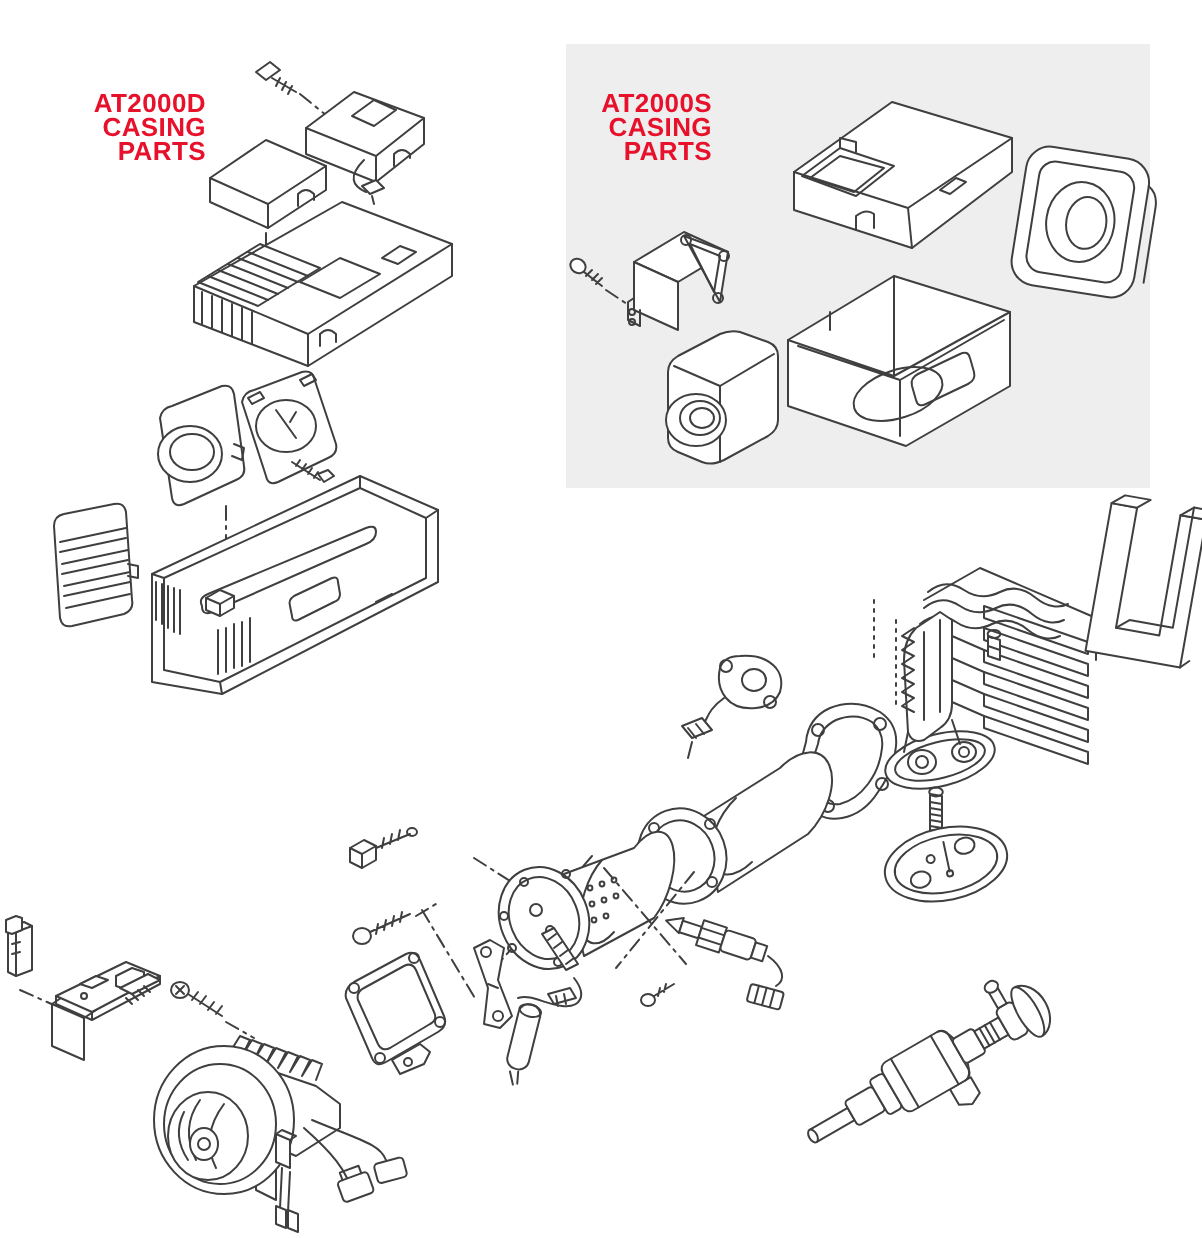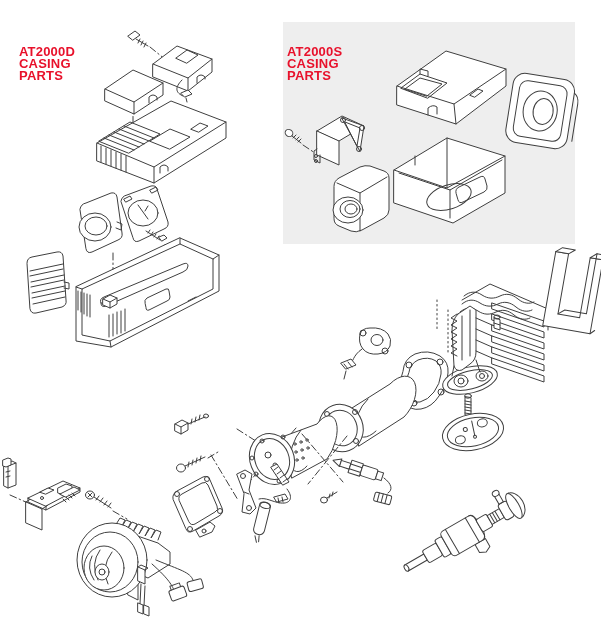--- a/index.html
+++ b/index.html
@@ -1,22 +1,22 @@
 <!DOCTYPE html>
 <html style="--label_red: #e8112b; --panel_gray: #eeeeee; --line: #3f3f3f; --background: #ffffff;"><head>
 <meta charset="utf-8">
 <style>
   html,body{margin:0;padding:0}
   body{width:601px;height:619px;background:var(--background,#fff);overflow:hidden}
   .stage{position:relative;width:601px;height:619px;font-family:"Liberation Sans",sans-serif}
   .stage > svg{position:absolute;left:0;top:0}
   .caption{position:absolute;color:var(--label_red,#e8112b);font-weight:bold;font-size:13px;
-           line-height:12px;text-align:left;white-space:pre-line;letter-spacing:.2px}
+           line-height:12px;text-align:right;white-space:pre-line;letter-spacing:.2px}
   #cap-d{left:19px;top:46px;width:84px}
-  #cap-s{left:287px;top:46px;width:84px}
+  #cap-s{left:272px;top:46px;width:84px}
   .ln{fill:none;stroke:var(--line,#3f3f3f);stroke-width:1;stroke-linecap:round;stroke-linejoin:round}
   .dd{stroke-dasharray:7 3 1.5 3}
   .dt{stroke-dasharray:1.5 3}
 </style>
 </head>
 <body>
 
 <div class="stage">
 
 <svg width="601" height="619" viewBox="0 0 601 619">

